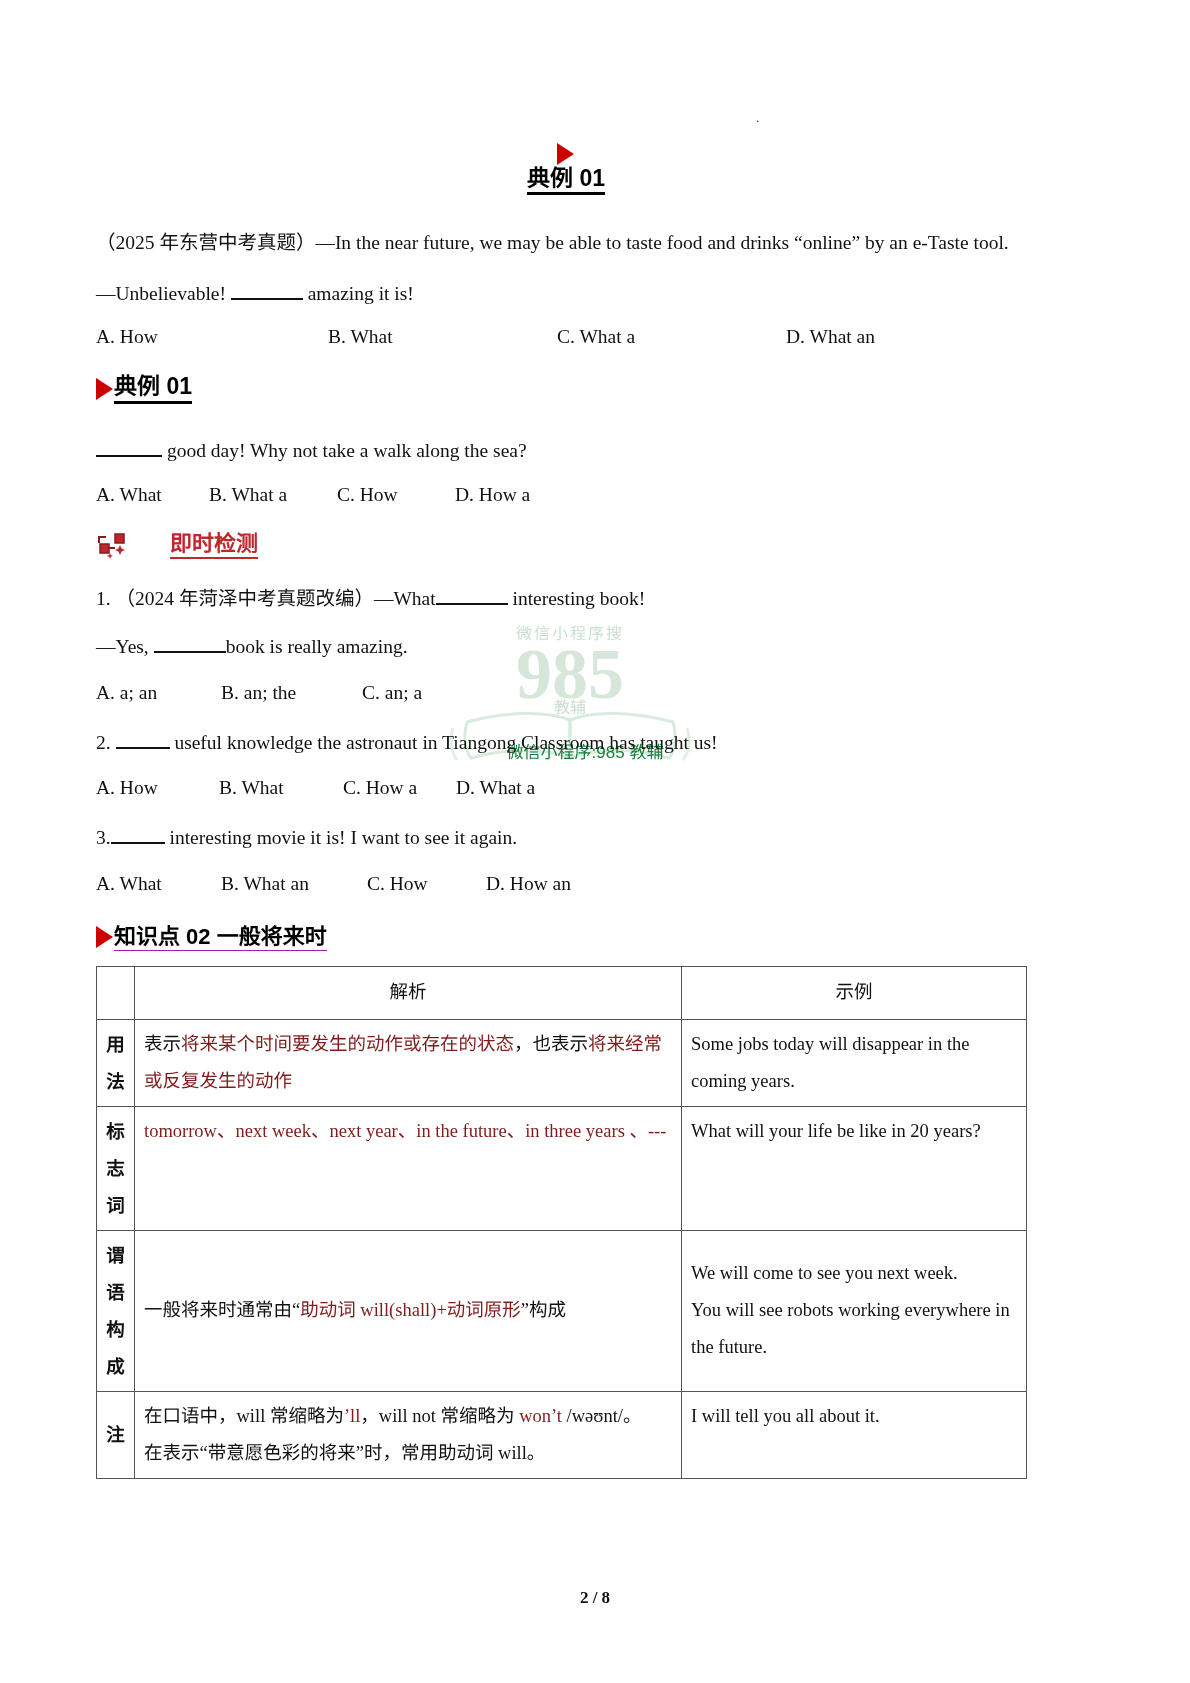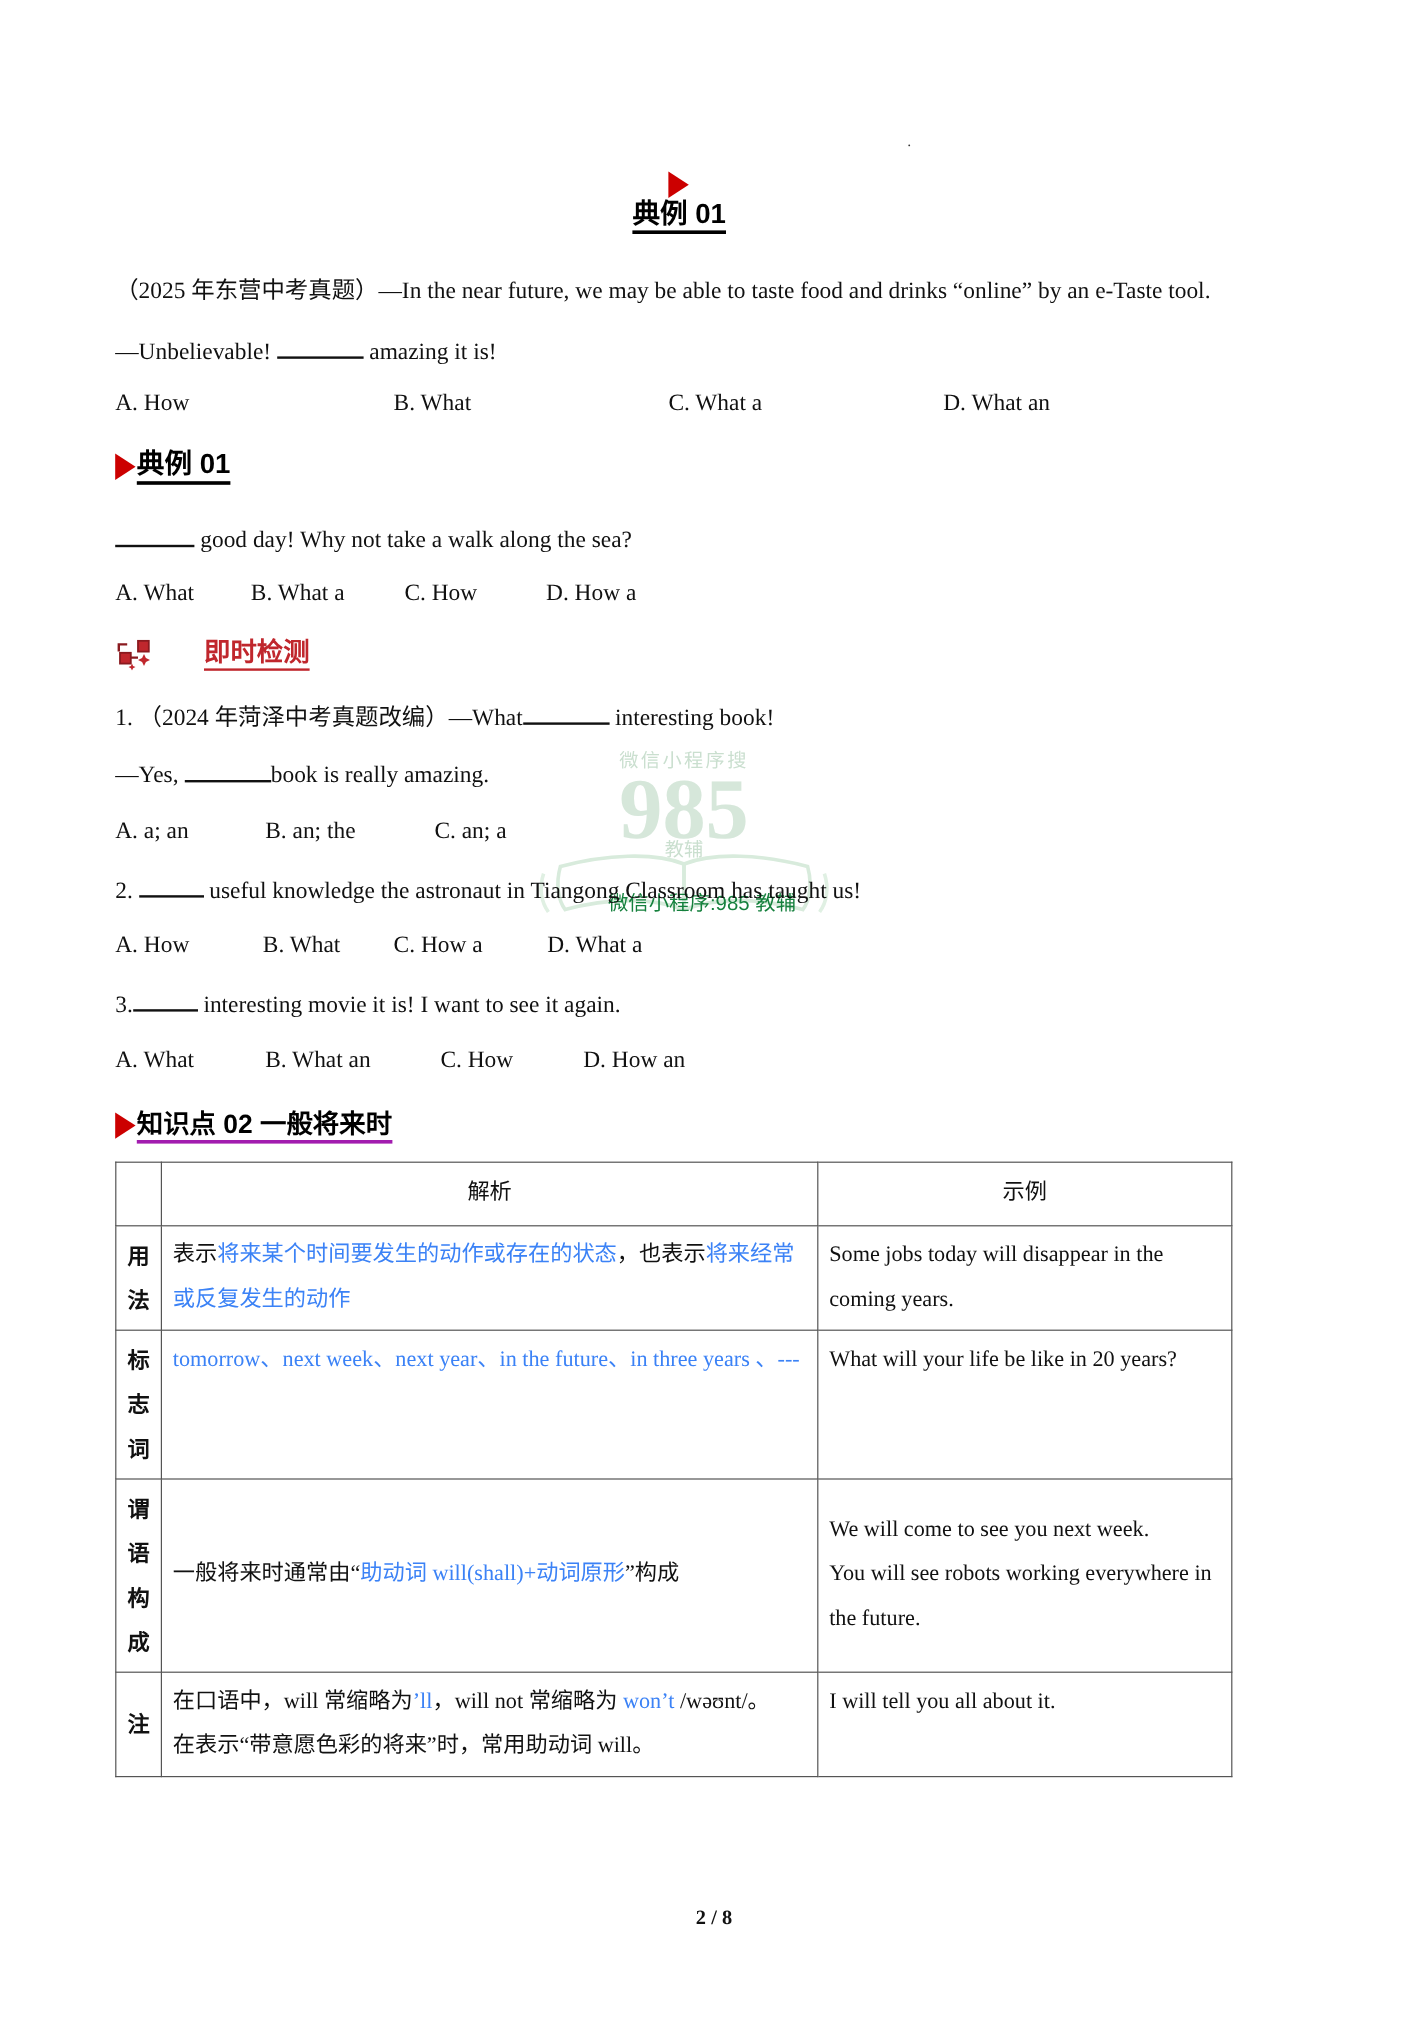--- a/index.html
+++ b/index.html
@@ -116,21 +116,21 @@
     border-bottom: 3px solid #000;
     line-height: 1.15;
     padding-bottom: 1px;
     white-space: nowrap;
   }
   .kp-text {
     font-family: "Liberation Sans", "DejaVu Sans", sans-serif;
     font-size: 22px;
     font-weight: bold;
     color: #000;
-    border-bottom: 3px solid #a21caf;
+    border-bottom: 1px solid #a21caf;
     line-height: 1.15;
     padding-bottom: 1px;
     white-space: nowrap;
   }
 
   
   .jishi-head {
     display: flex;
     align-items: flex-end;
     gap: 36px;
@@ -205,21 +205,21 @@
   }
   td.label span { display: block; }
   td.col-jx { width: 545px; }
   td.col-sl { width: 345px; text-align: left; }
   td.head {
     text-align: center;
     font-size: 19px;
     line-height: 1.4;
     height: 40px;
   }
-  .red { color: #3b82f6; }
+  .red { color: #7f1d1d; }
   .just { text-align: justify; text-align-last: justify; }
   .justify-ex { text-align: justify; }
 
   
   .footer {
     position: absolute;
     left: 0;
     top: 1588px;
     width: 1190px;
     text-align: center;
@@ -321,21 +321,21 @@
 
     <div class="ln" style="margin-top:27px;">
       <span>2.</span>
       <span class="blank b-sm"></span>
       <span>useful knowledge the astronaut in Tiangong Classroom has taught us!</span>
     </div>
 
     <div class="opts" style="margin-top:25px;">
       <span class="opt" style="left:0px;">A. How</span>
       <span class="opt" style="left:123px;">B. What</span>
-      <span class="opt" style="left:232px;text-align:right;">C. How a</span>
+      <span class="opt" style="left:247px;text-align:right;">C. How a</span>
       <span class="opt" style="left:360px;">D. What a</span>
     </div>
 
     <div class="ln" style="margin-top:27px;">
       <span>3.</span><span class="blank b-sm"></span>
       <span>interesting movie it is! I want to see it again.</span>
     </div>
 
     <div class="opts" style="margin-top:25px;">
       <span class="opt" style="left:0px;">A. What</span>

